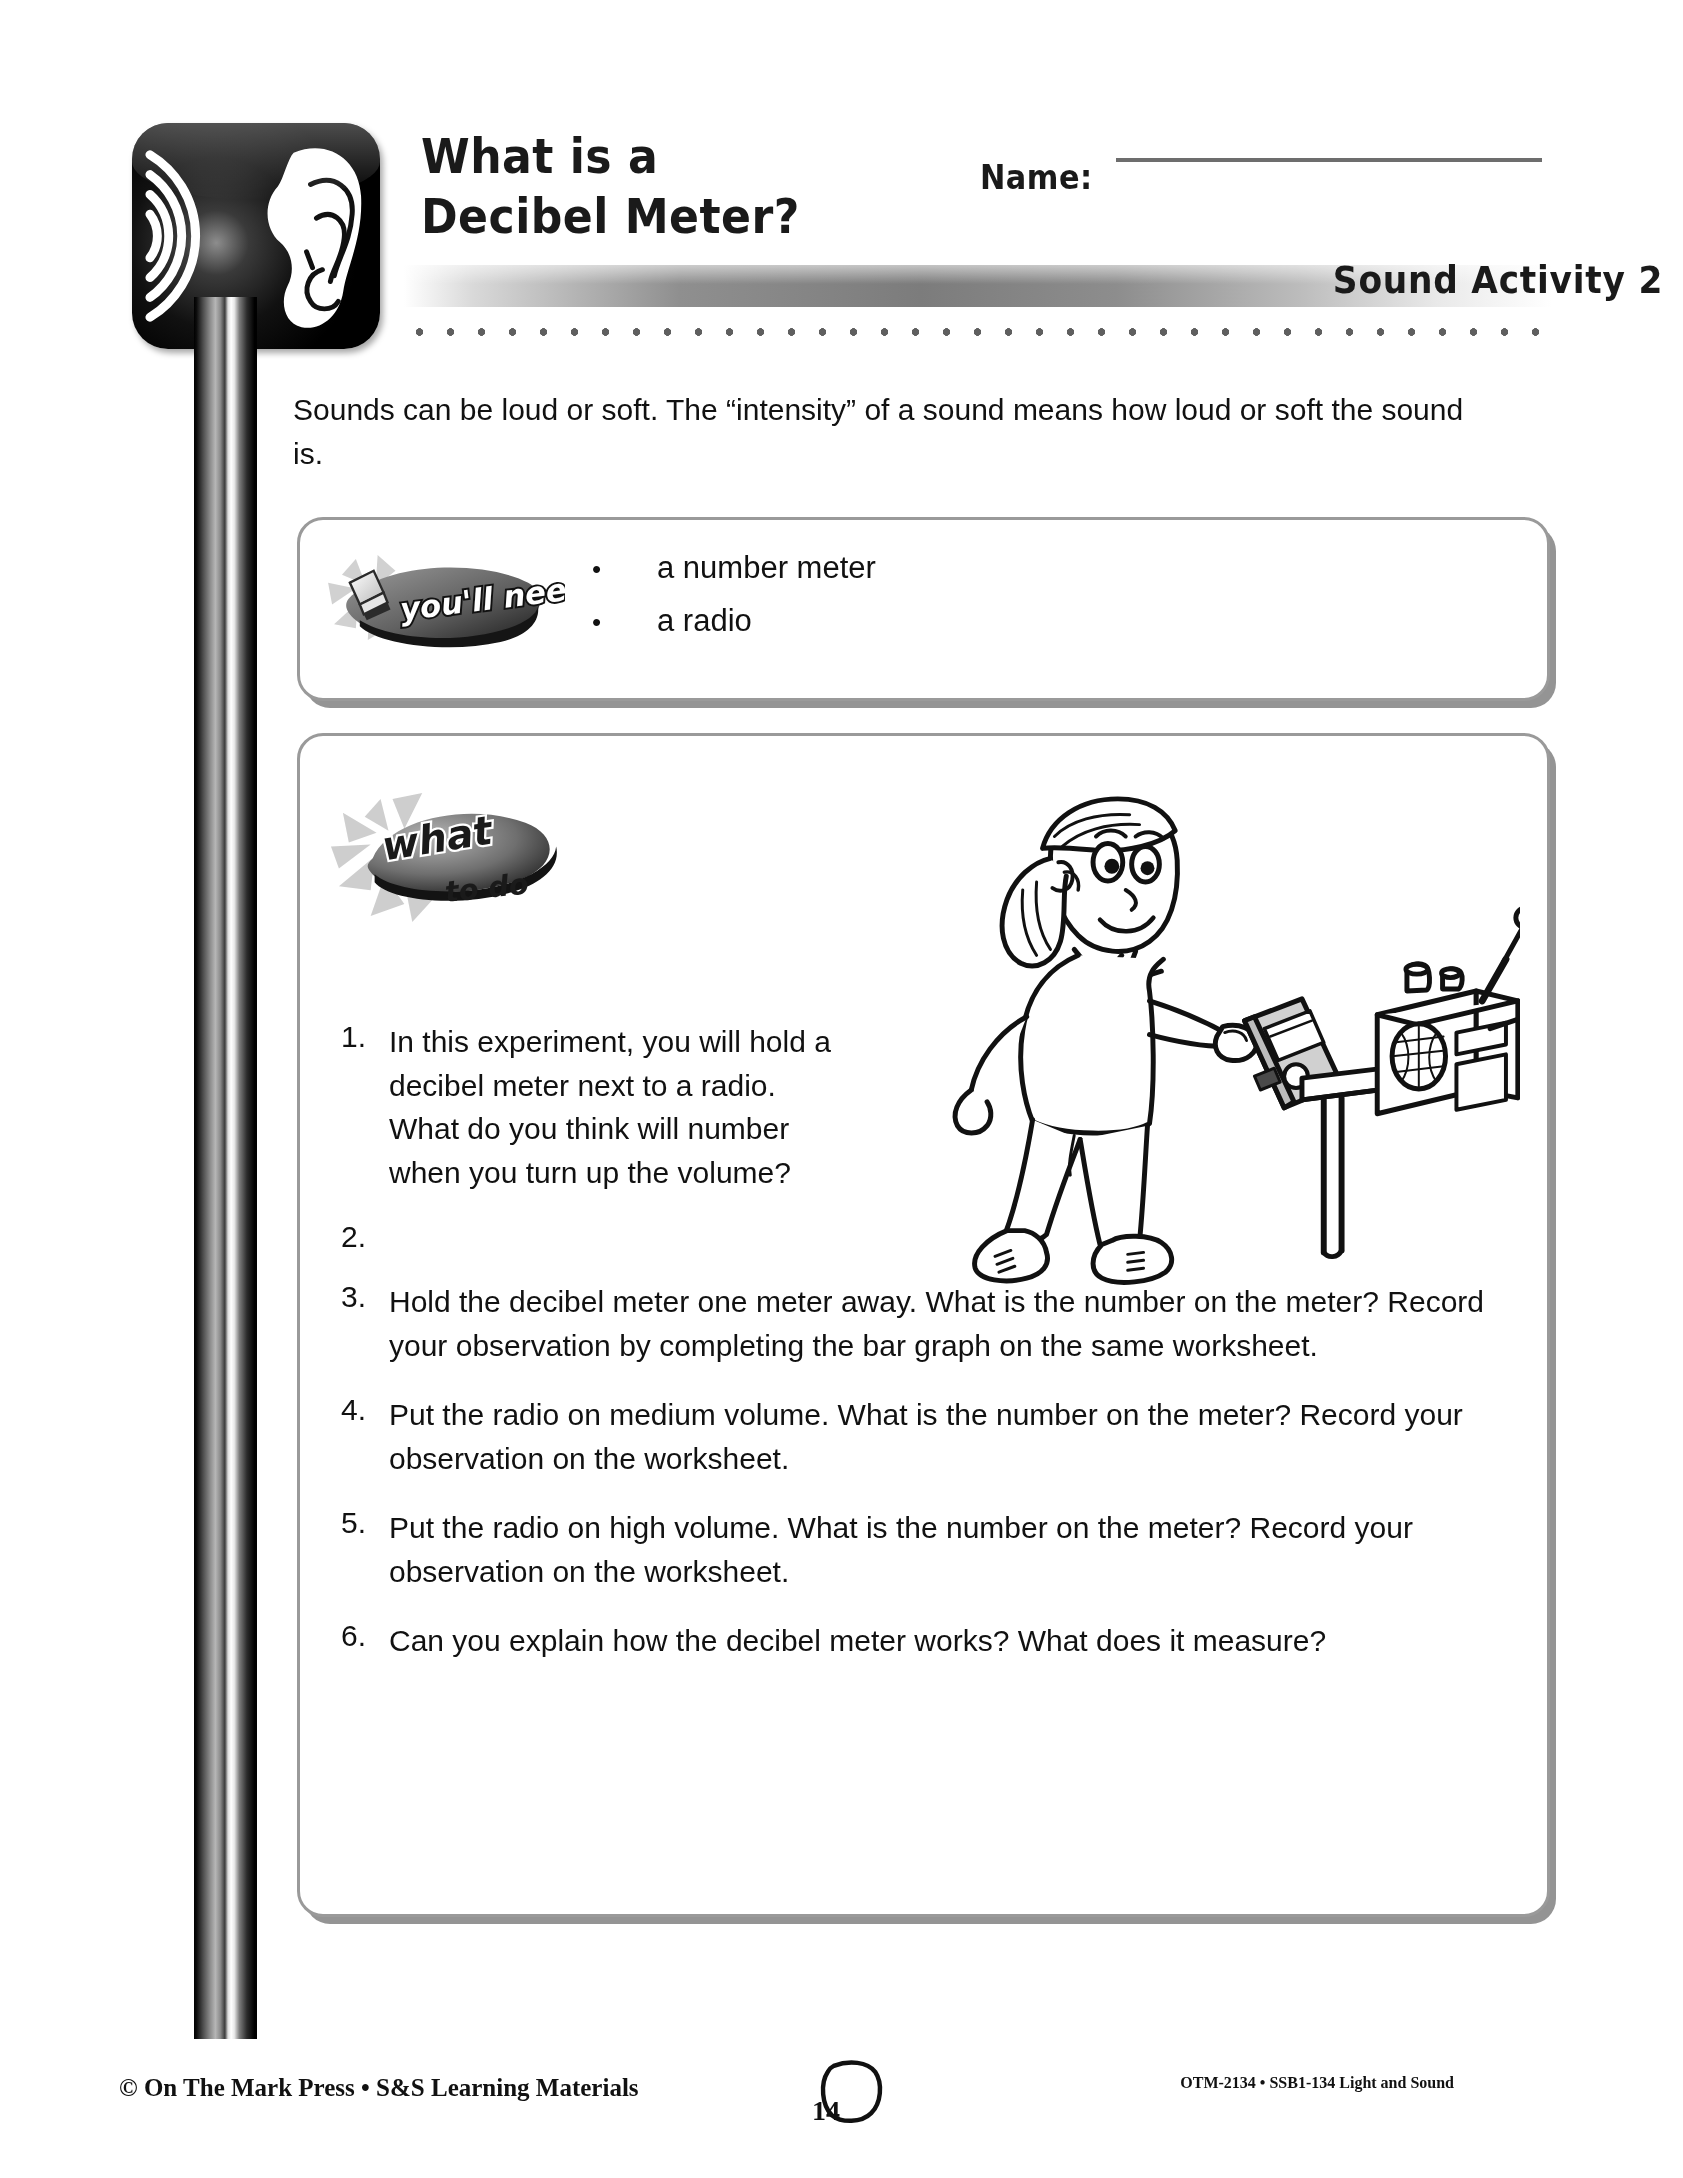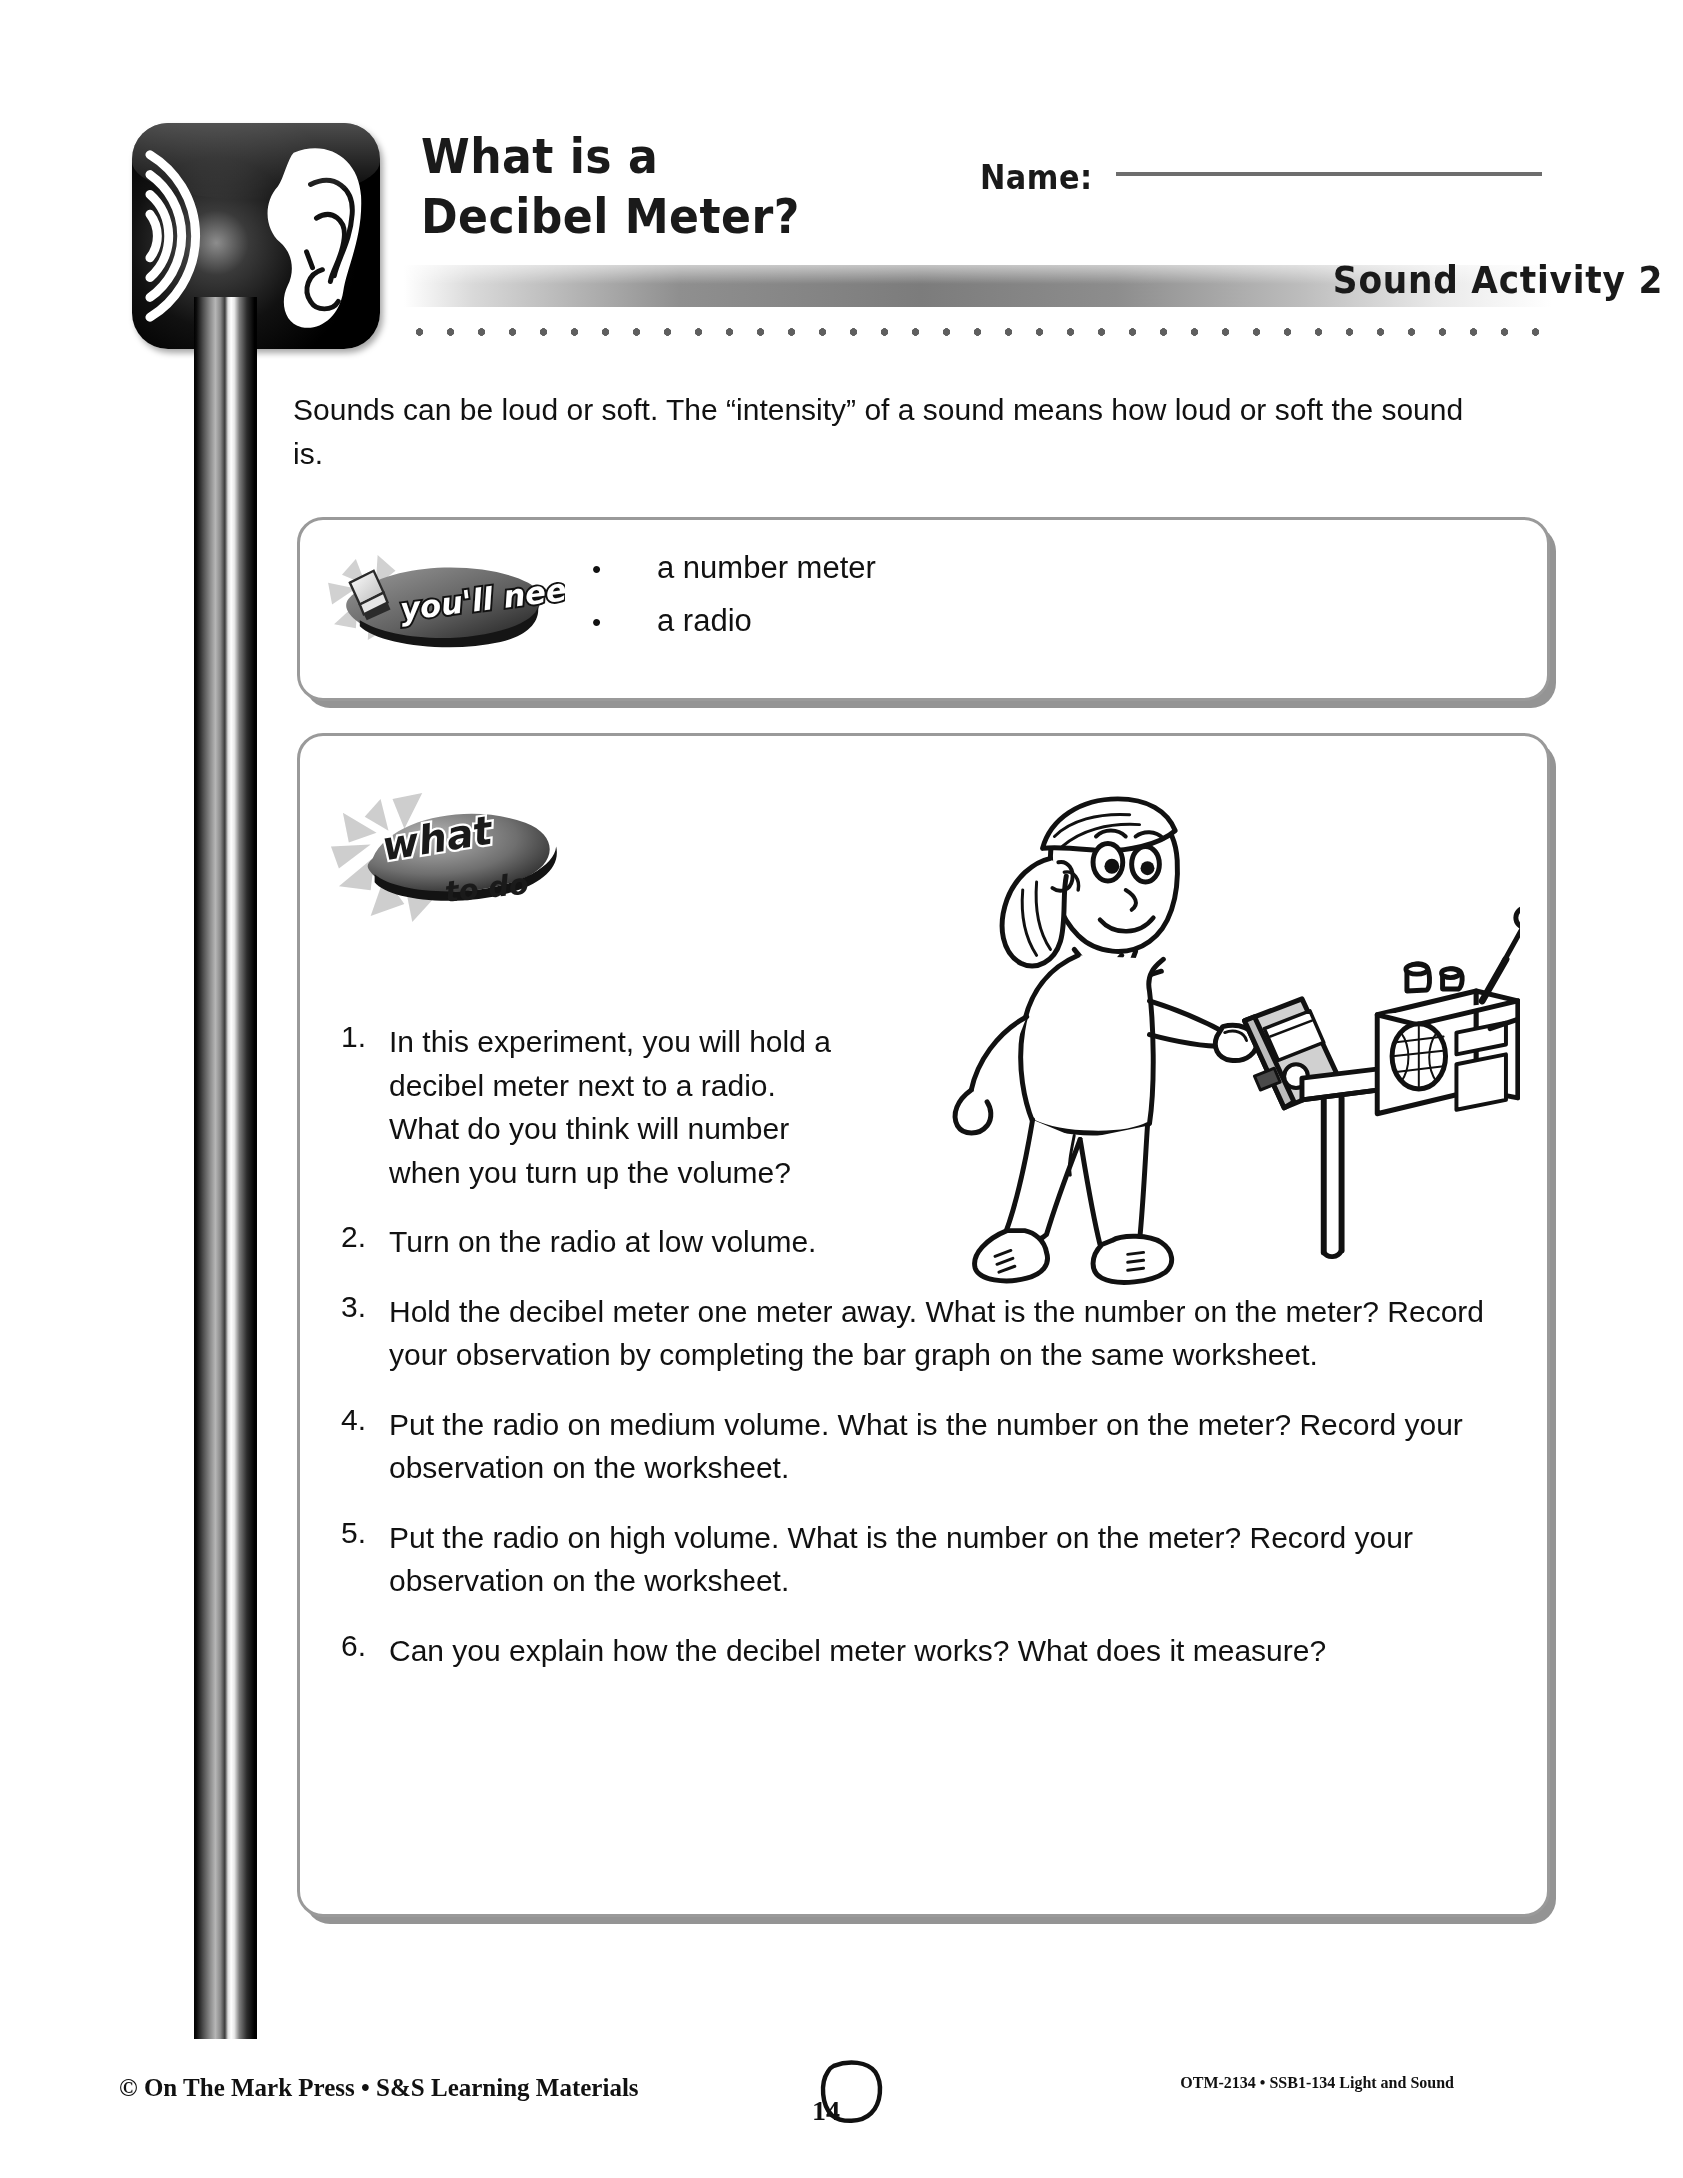--- a/index.html
+++ b/index.html
@@ -43,21 +43,21 @@
   .title{
     position:absolute;left:421px;top:127px;
     font-family:"DejaVu Sans", sans-serif;
     font-size:48px;font-weight:700;color:#1a1a1a;
     line-height:1.24;letter-spacing:0.5px;
     transform:scaleX(.92);transform-origin:left top;
   }
   .title span{display:block;}
 
   
-  .name-wrap{position:absolute;left:980px;top:158px;display:flex;align-items:center;}
+  .name-wrap{position:absolute;left:980px;top:158px;display:flex;align-items:flex-start;}
   .name-label{
     font-family:"DejaVu Sans", sans-serif;
     font-size:33px;font-weight:700;color:#1a1a1a;letter-spacing:0.5px;
     transform:scaleX(.92);transform-origin:left bottom;
   }
   .name-rule{width:426px;height:4px;background:#6d6d6d;margin-left:14px;margin-bottom:7px;}
 
   
   .actbar{
     position:absolute;left:404px;top:265px;width:1148px;height:42px;
@@ -356,21 +356,20 @@
     </svg>
   </div>
 
   <div class="steps">
     <div class="step">
       <span class="stepnum">1.</span>
       <span class="steptxt w-narrow">In this experiment, you will hold a decibel meter next to a radio. What do you think will number when you turn up the volume?</span>
     </div>
     <div class="step">
       <span class="stepnum">2.</span>
-      <span class="steptxt w-narrow">Turn on the radio at low volume.</span>
     </div>
     <div class="step">
       <span class="stepnum">3.</span>
       <span class="steptxt">Hold the decibel meter one meter away. What is the number on the meter? Record your observation by completing the bar graph on the same worksheet.</span>
     </div>
     <div class="step">
       <span class="stepnum">4.</span>
       <span class="steptxt">Put the radio on medium volume. What is the number on the meter? Record your observation on the worksheet.</span>
     </div>
     <div class="step">

